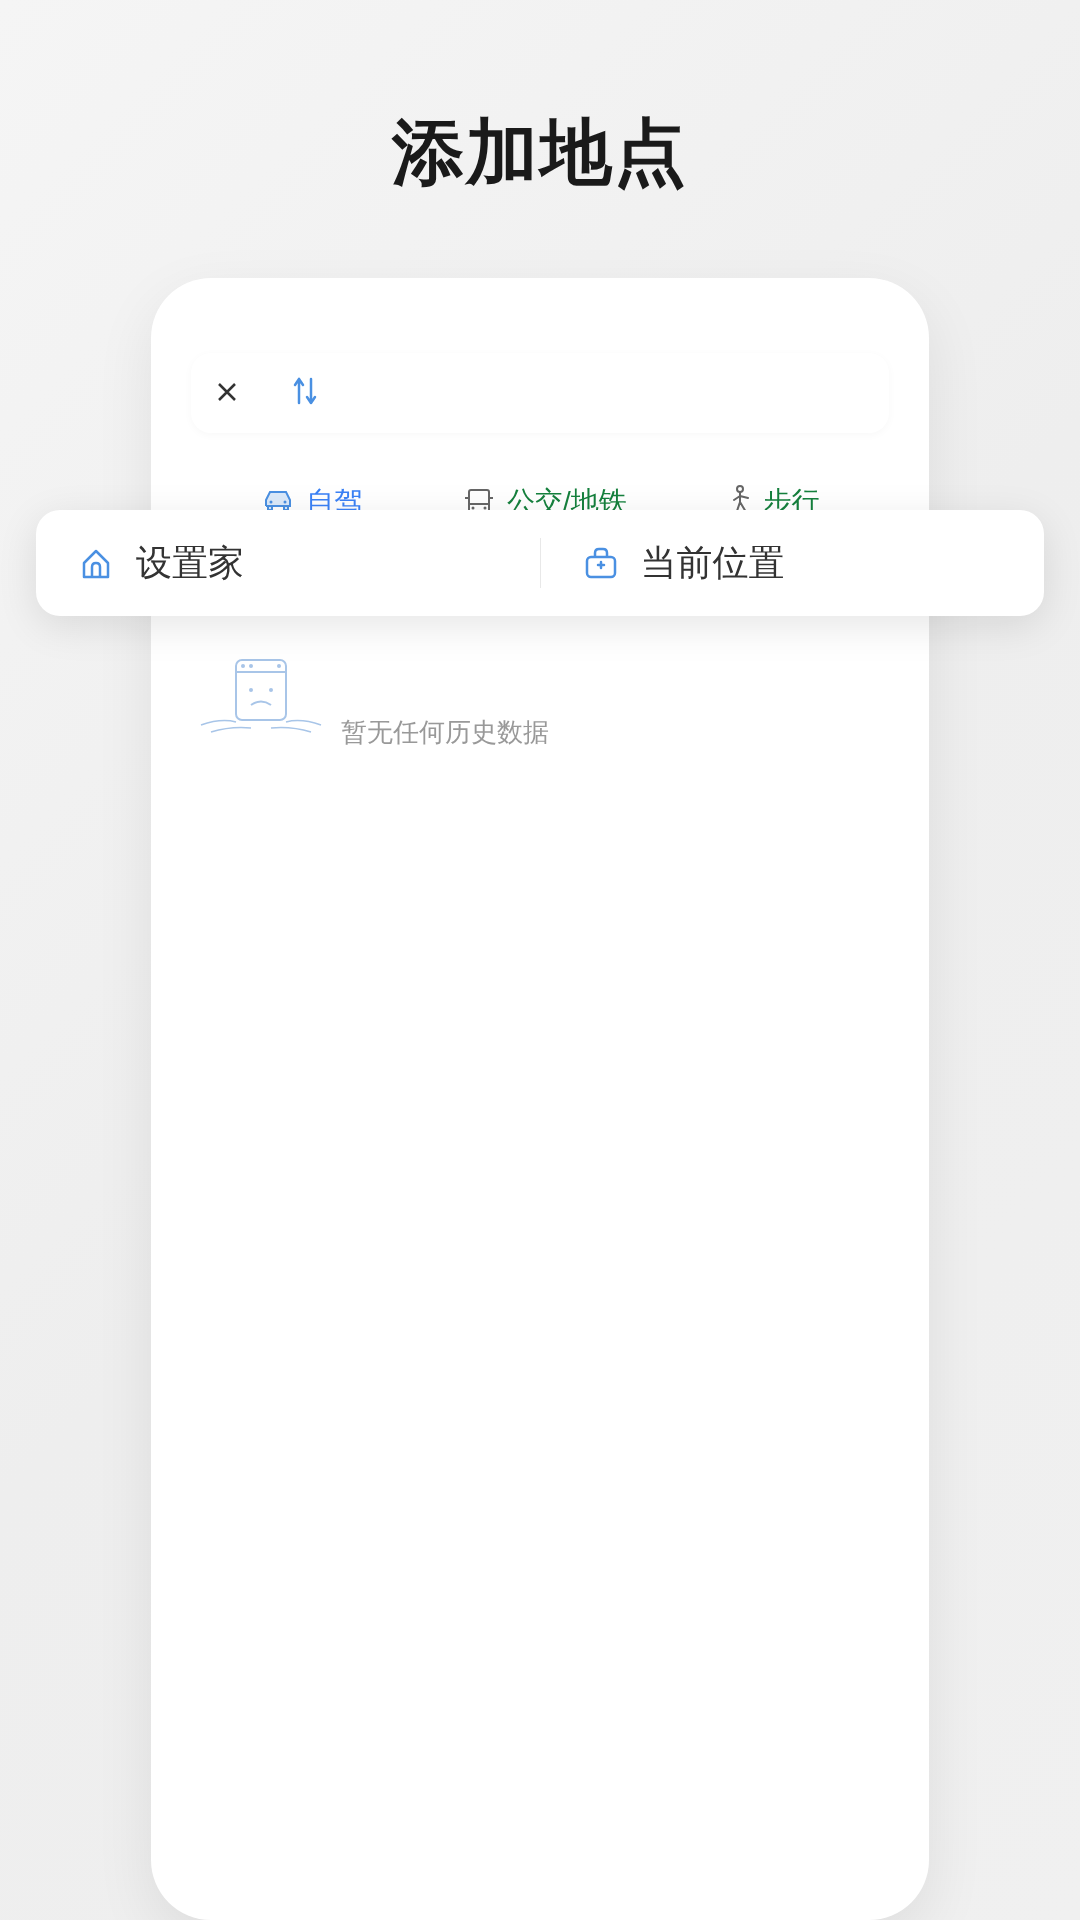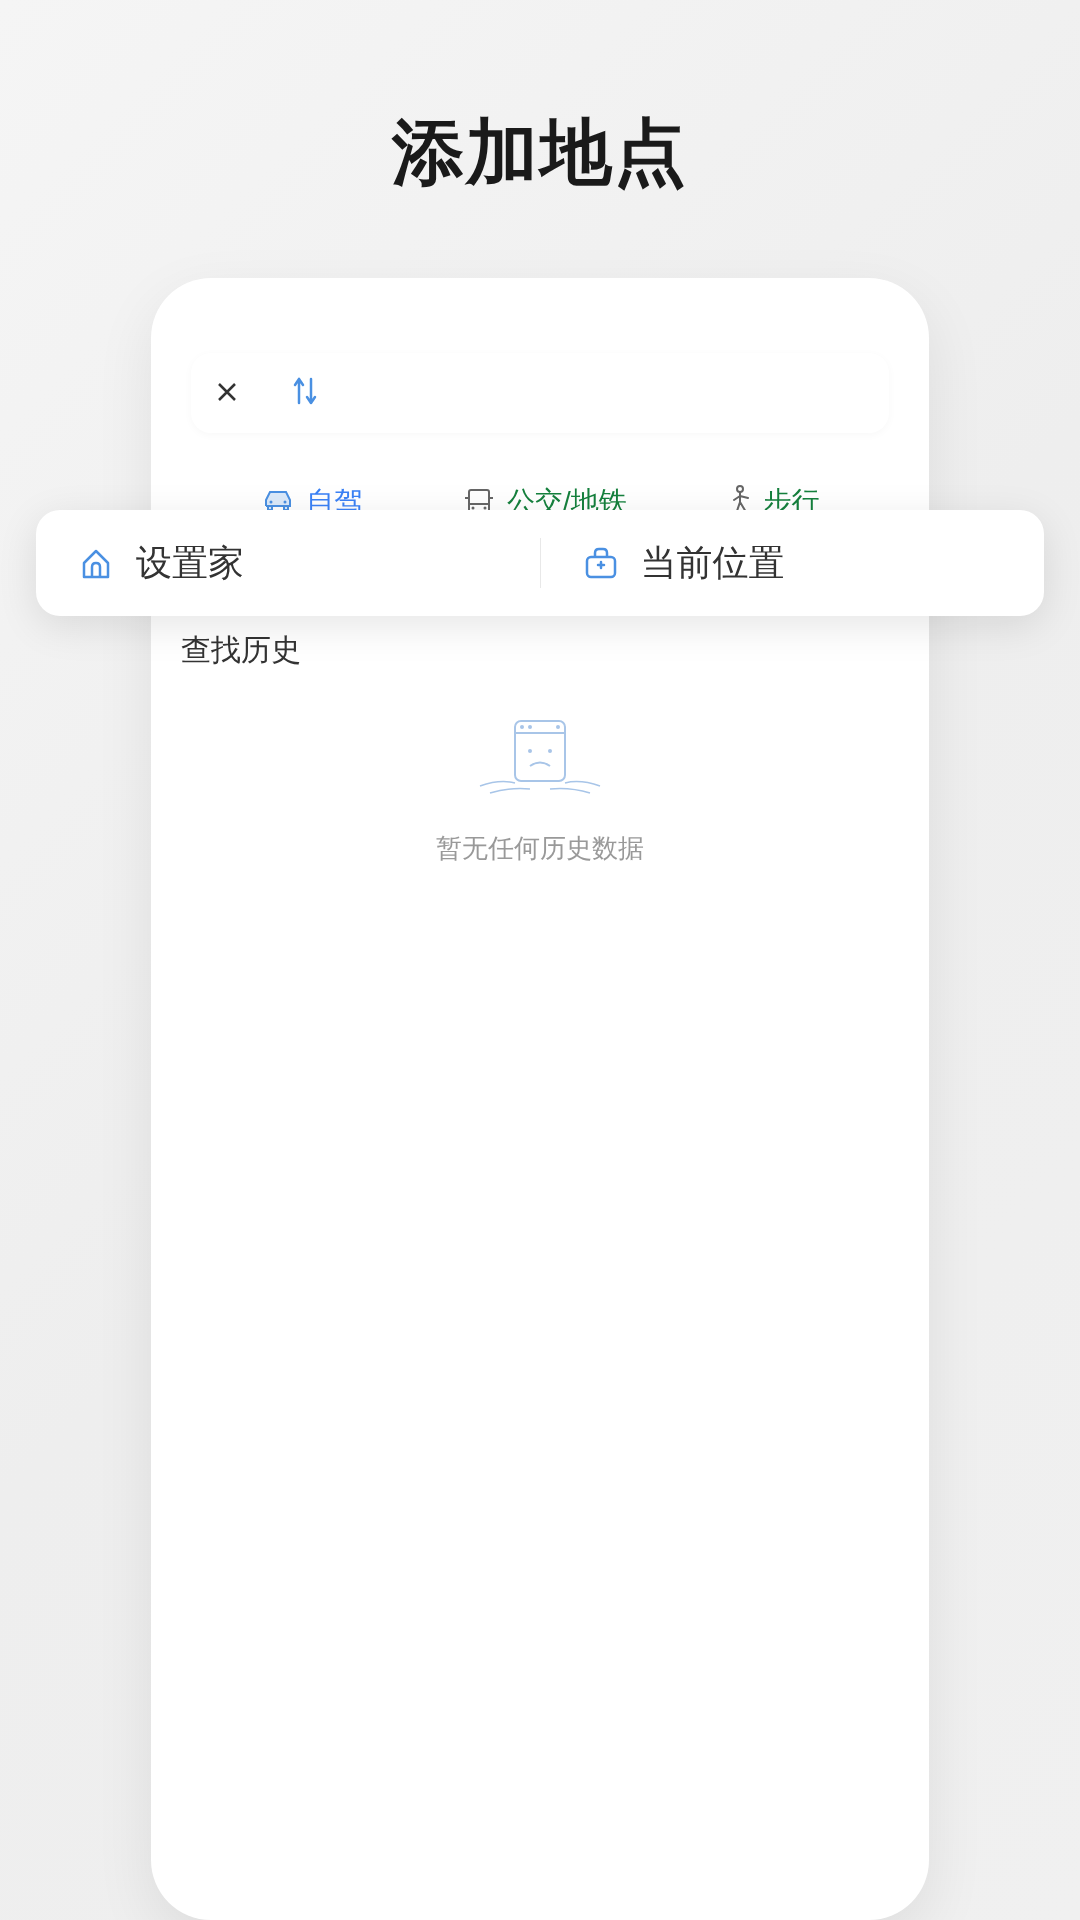--- a/index.html
+++ b/index.html
@@ -160,22 +160,22 @@
       left: 30px;
       right: 30px;
     }
     .history-title {
       font-size: 30px;
       color: #333;
       margin-bottom: 40px;
     }
     .empty-state {
       display: flex;
-      flex-direction: column;
-      align-items: center;
+      flex-direction: row;
+      align-items: flex-end;
       margin-top: 20px;
     }
     .empty-text {
       font-size: 26px;
       color: #999;
       margin-top: 20px;
     }
     .empty-illustration {
       width: 160px;
       height: 100px;
@@ -226,21 +226,20 @@
     <div class="tab-item">
       <svg width="28" height="36" viewBox="0 0 28 36">
         <circle cx="14" cy="5" r="3" stroke="#666" stroke-width="2" fill="none"></circle>
         <path d="M14 8 L14 18 L10 30 M14 18 L20 28 M14 12 L8 16 M14 12 L22 14" stroke="#666" stroke-width="2" fill="none" stroke-linecap="round"></path>
       </svg>
       <span class="tab-label">步行</span>
     </div>
   </div>
 
   <div class="history-section">
-    <div class="history-title">查找历史</div>
     <div class="empty-state">
       <div class="empty-illustration">
         <svg width="160" height="100" viewBox="0 0 160 100">
           <rect x="55" y="10" width="50" height="60" rx="6" stroke="#a8c5e8" stroke-width="2" fill="none"></rect>
           <line x1="55" y1="22" x2="105" y2="22" stroke="#a8c5e8" stroke-width="2"></line>
           <circle cx="62" cy="16" r="2" fill="#a8c5e8"></circle>
           <circle cx="70" cy="16" r="2" fill="#a8c5e8"></circle>
           <circle cx="98" cy="16" r="2" fill="#a8c5e8"></circle>
           <circle cx="70" cy="40" r="2" fill="#a8c5e8"></circle>
           <circle cx="90" cy="40" r="2" fill="#a8c5e8"></circle>

